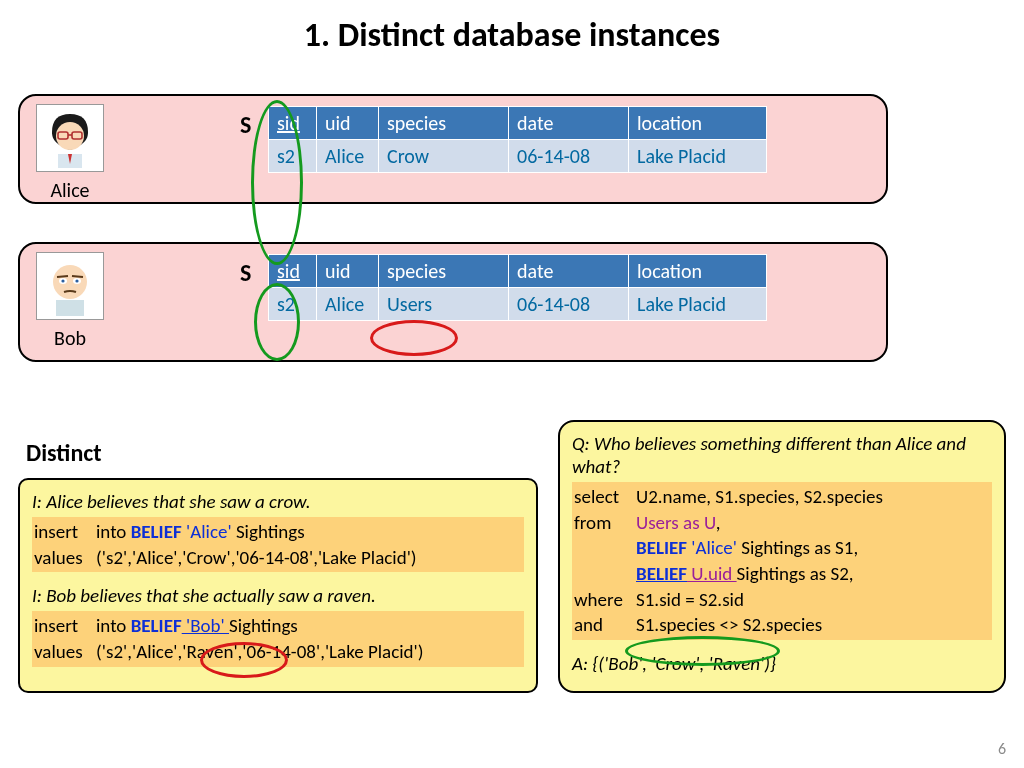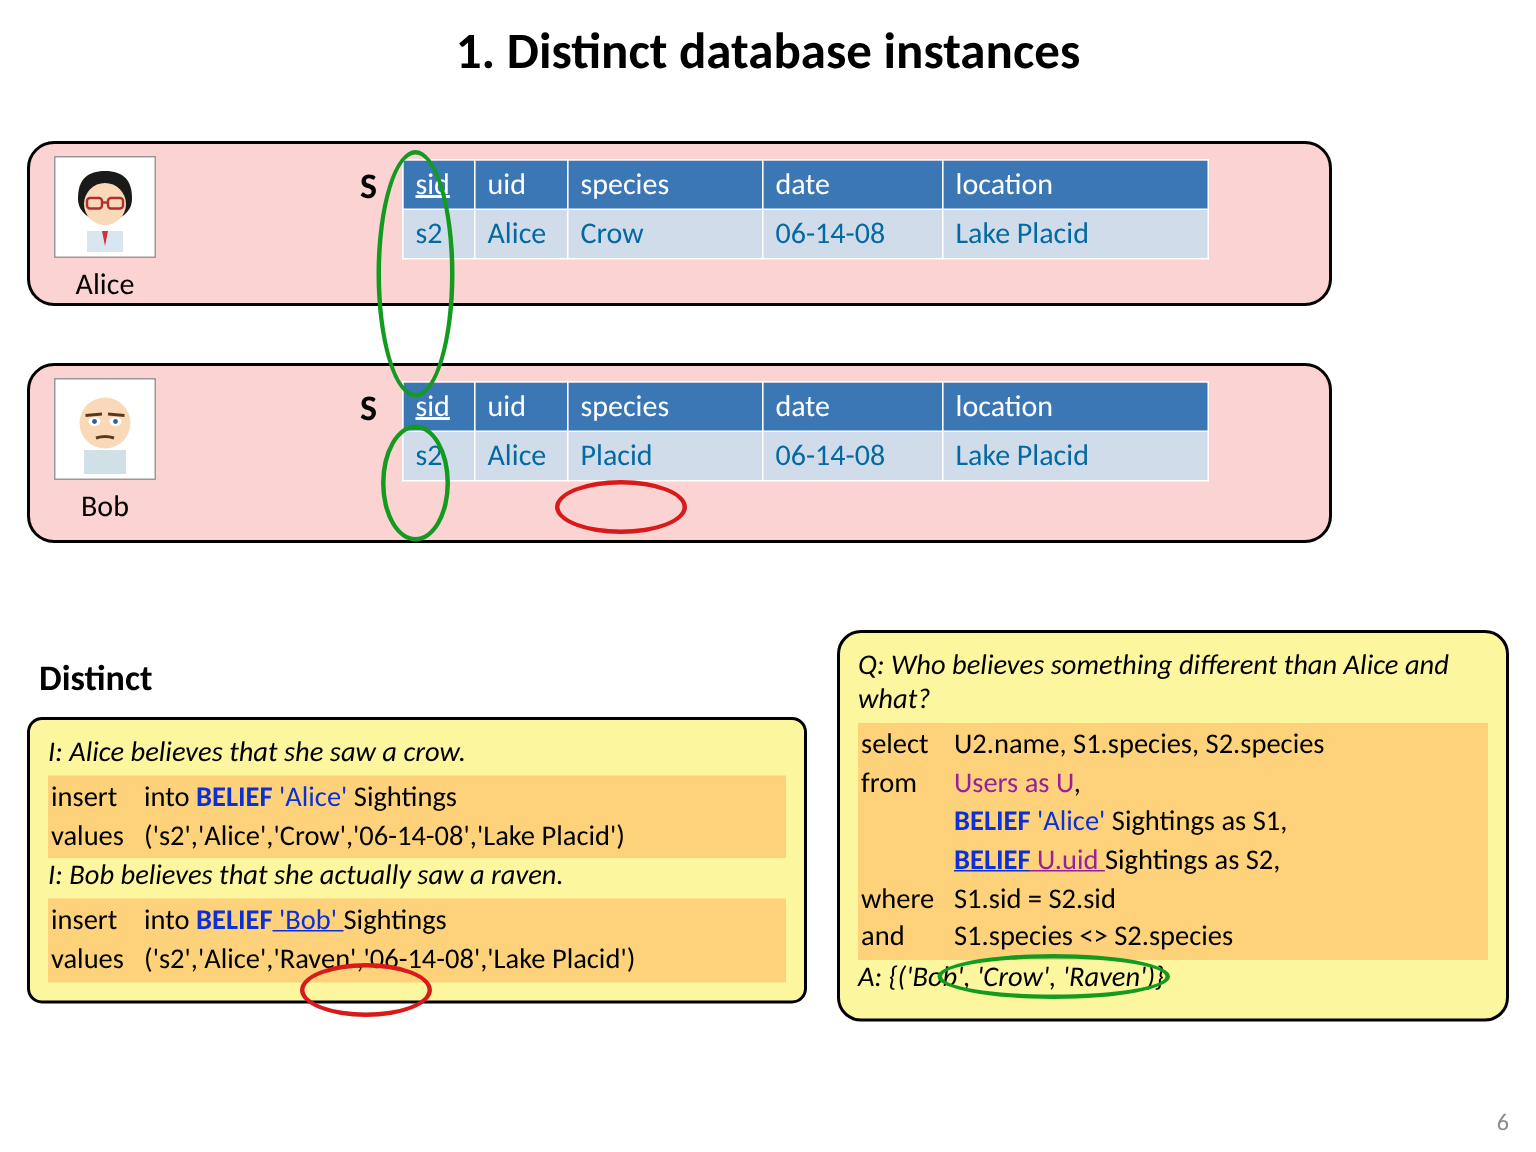--- a/index.html
+++ b/index.html
@@ -65,39 +65,39 @@
   table.sightings td {
     background: #d1dceb;
     border: 1px solid #fff;
     padding: 4px 8px;
     color: #0369a1;
   }
   .col-sid { width: 48px; }
   .col-uid { width: 62px; }
   .col-species { width: 130px; margin-top: 28px; }
   .col-date { width: 120px; }
-  .col-loc { width: 177px; }
+  .col-loc { width: 138px; }
 
   .section-title {
     position: absolute;
     left: 26px; top: 438px;
     font-size: 24px;
     font-weight: 700;
   }
 
   .yellow-box {
     position: absolute;
     background: #fcf69f;
     border: 2px solid #000;
     border-radius: 16px;
     padding: 10px 12px 12px 12px;
     font-size: 19px;
   }
   .yellow-box .desc { font-style: italic; margin-bottom: 4px; }
-  .yellow-box .code { background: #fdd27a; padding: 2px 2px; line-height: 1.35; margin-bottom: 0; }
+  .yellow-box .code { background: #fdd27a; padding: 2px 2px; line-height: 1.35; margin-bottom: 12px; }
   .yellow-box.left  { left: 18px;  top: 478px; width: 520px; border-radius: 10px; }
   .yellow-box.right { left: 558px; top: 420px; width: 448px; }
 
   .kw-belief { color: #0d2fd6; font-weight: 700; }
   .kw-name   { color: #0d2fd6; }
   .kw-var    { color: #9a1f9a; }
   .kw-underline { text-decoration: underline; }
   .codecol { display: inline-block; width: 62px; vertical-align: top; }
 
   .page-num {
@@ -174,21 +174,21 @@
         <tr>
       <th class="col-sid">sid</th>
       <th class="col-uid">uid</th>
       <th class="col-species">species</th>
       <th class="col-date">date</th>
       <th class="col-loc">location</th>
     </tr>
     <tr>
       <td>s2</td>
       <td>Alice</td>
-      <td>Placid</td>
+      <td>Users</td>
       <td>06-14-08</td>
       <td>Lake Placid</td>
     </tr>
   </tbody>
     </table>
 </div>
 
 <div class="section-title">Distinct</div>
 
 <div class="yellow-box left">

